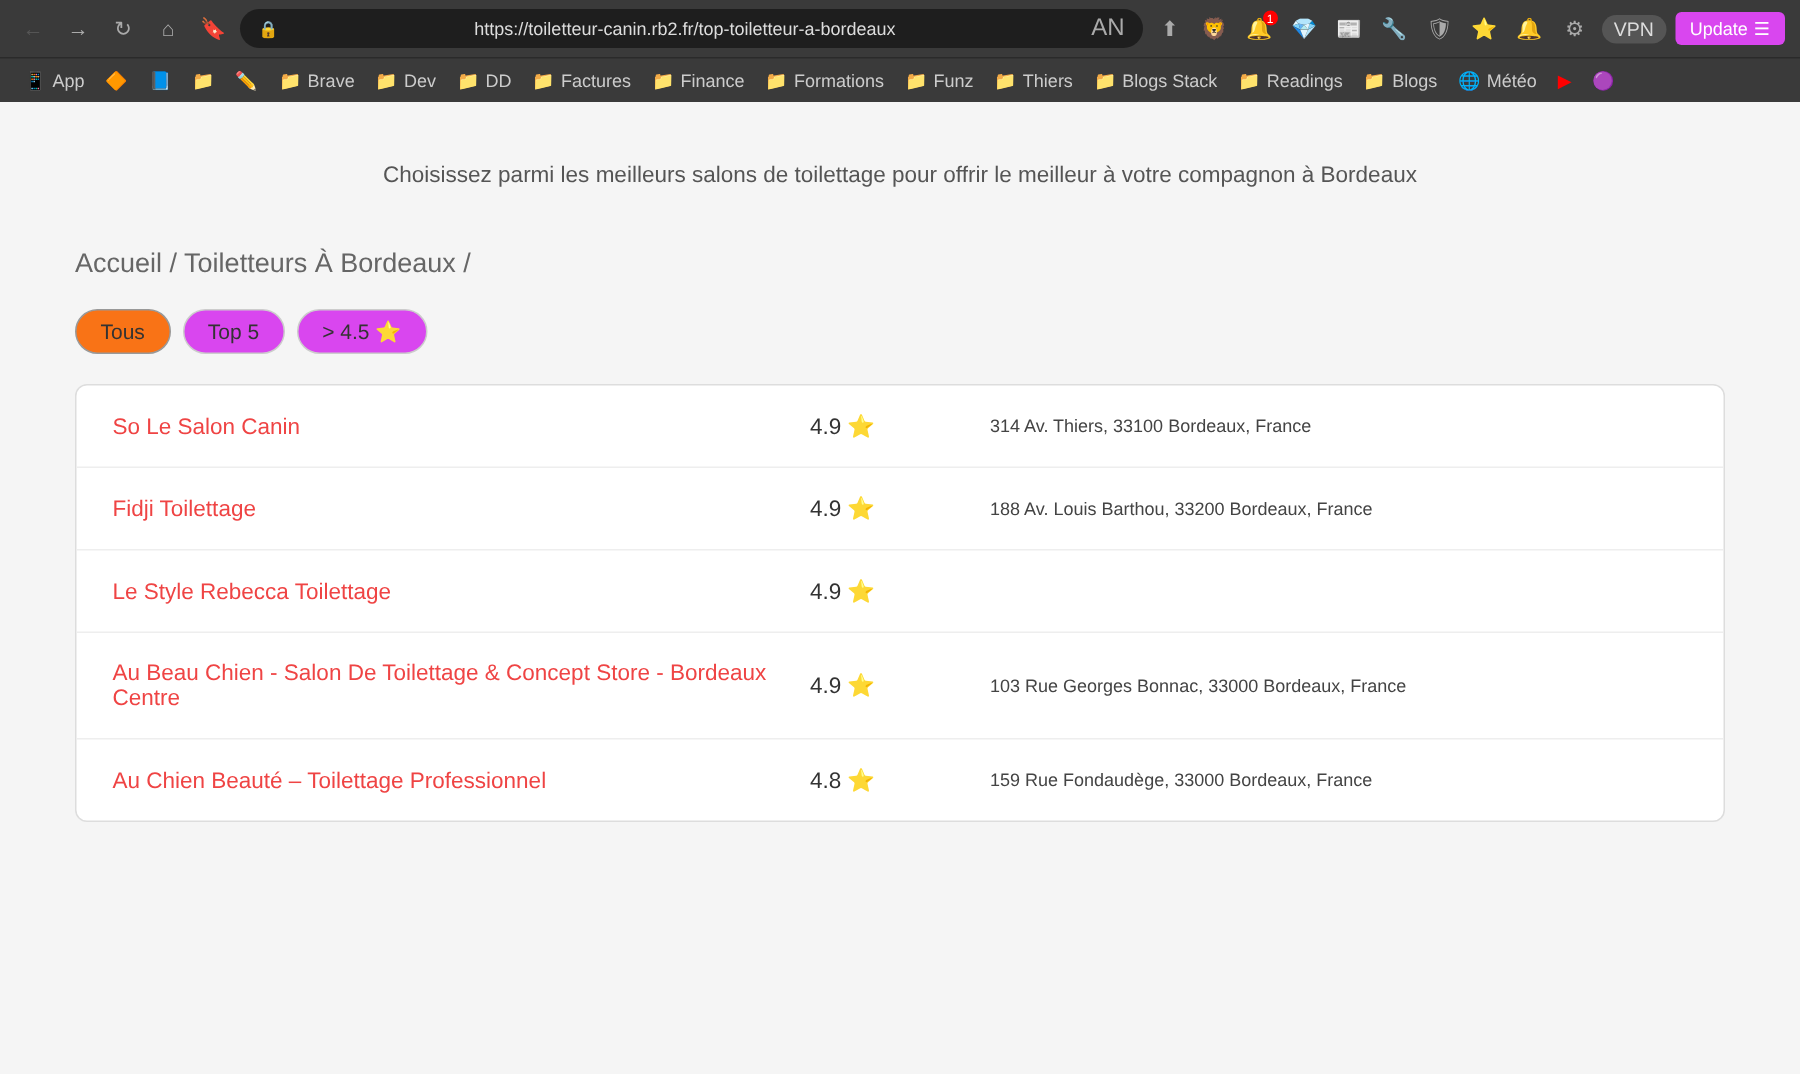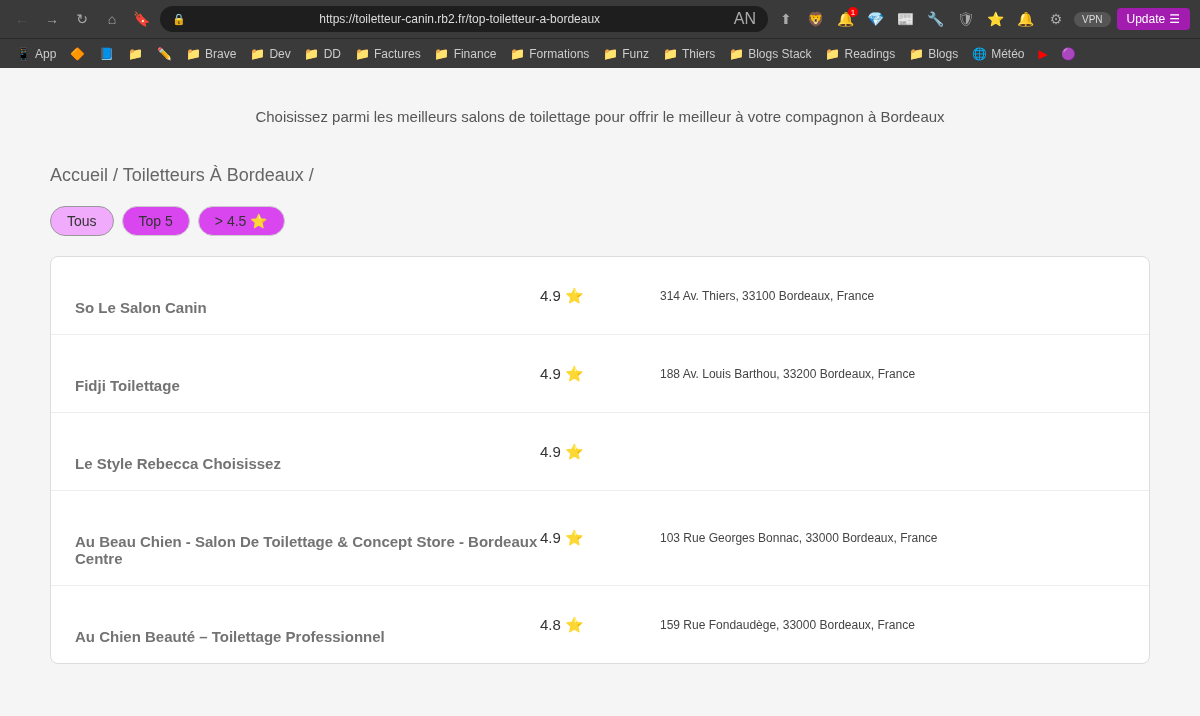--- a/index.html
+++ b/index.html
@@ -59,28 +59,28 @@
       background: none; border: none;
       color: #aaa; cursor: pointer;
       font-size: 14px;
       display: flex; align-items: center; justify-content: center;
       border-radius: 4px;
     }
 
     .vpn-badge {
       background: #555;
       color: #ddd;
-      font-size: 10px;
+      font-size: 13px;
       padding: 2px 8px;
       border-radius: 10px;
       cursor: pointer;
     }
 
     .update-btn {
-      background: #a21caf;
+      background: #d946ef;
       color: white;
       border: none;
       padding: 4px 10px;
       border-radius: 4px;
       font-size: 12px;
       cursor: pointer;
       display: flex;
       align-items: center;
       gap: 4px;
     }
@@ -154,21 +154,21 @@
     .filter-btn {
       padding: 6px 16px;
       border: 1px solid #ccc;
       border-radius: 20px;
       background: #d946ef;
       font-size: 14px;
       cursor: pointer;
       color: #333;
     }
     .filter-btn.active {
-      background: #f0abfc;
+      background: #f97316;
       border-color: #999;
     }
 
     
     .results-table {
       max-width: 1100px;
       margin: 0 auto;
       background: white;
       border-radius: 8px;
       border: 1px solid #ddd;
@@ -179,23 +179,22 @@
       display: grid;
       grid-template-columns: 1fr 120px 1fr;
       padding: 18px 24px;
       border-bottom: 1px solid #eee;
       align-items: center;
     }
     .table-row:last-child { border-bottom: none; }
 
     .salon-name {
       font-size: 15px;
-      font-weight: 700;
-      color: #737373;
-      margin-top: 24px;
+      font-weight: 400;
+      color: #ef4444;
     }
 
     .salon-rating {
       font-size: 15px;
       color: #333;
     }
 
     .salon-address {
       font-size: 12px;
       color: #444;
@@ -342,21 +341,21 @@
       <span class="salon-address">314 Av. Thiers, 33100 Bordeaux, France</span>
     </div>
 
     <div class="table-row">
       <span class="salon-name">Fidji Toilettage</span>
       <span class="salon-rating">4.9 ⭐</span>
       <span class="salon-address">188 Av. Louis Barthou, 33200 Bordeaux, France</span>
     </div>
 
     <div class="table-row">
-      <span class="salon-name">Le Style Rebecca Choisissez</span>
+      <span class="salon-name">Le Style Rebecca Toilettage</span>
       <span class="salon-rating">4.9 ⭐</span>
     </div>
 
     <div class="table-row">
       <span class="salon-name">Au Beau Chien - Salon De Toilettage &amp; Concept Store - Bordeaux Centre</span>
       <span class="salon-rating">4.9 ⭐</span>
       <span class="salon-address">103 Rue Georges Bonnac, 33000 Bordeaux, France</span>
     </div>
 
     <div class="table-row">

